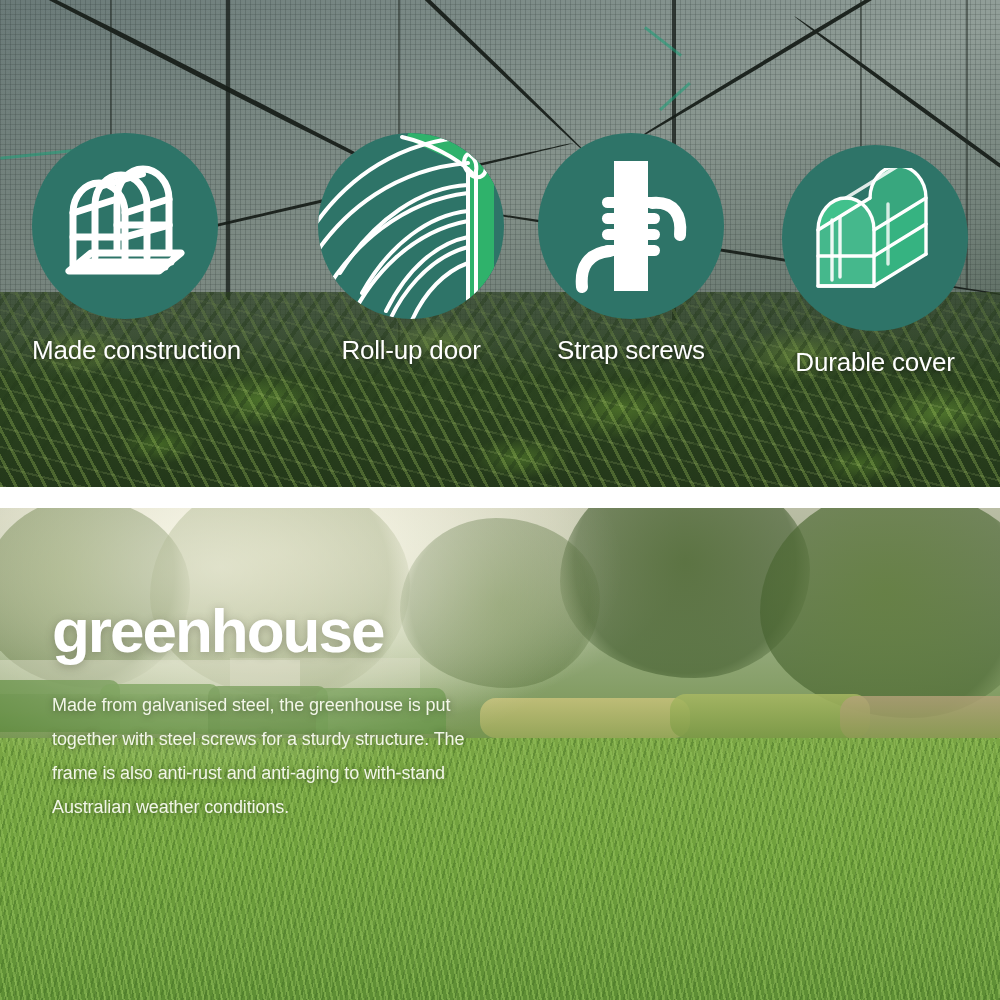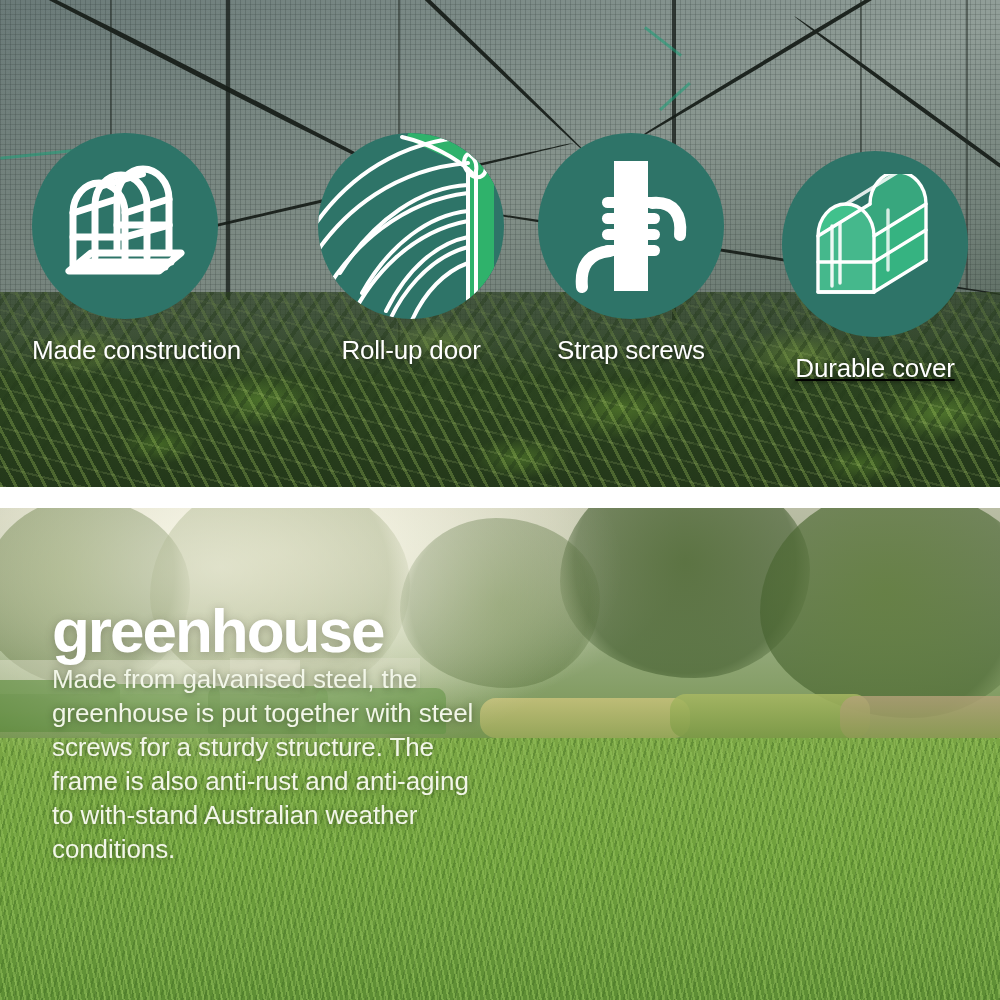--- a/index.html
+++ b/index.html
@@ -64,21 +64,21 @@
   .circle { position:relative; width:186px; height:186px; border-radius:50%;
     background:#2e7468; display:flex; align-items:center; justify-content:center;
     overflow:hidden; }
   .feature-label { margin-top:16px; text-align:center; color:#ffffff;
     font-size:26px; line-height:30px; letter-spacing:-.2px;
     text-shadow:0 1px 4px rgba(0,0,0,.55); white-space:nowrap; }
 
   .f1 { left:32px;  top:133px; }
   .f2 { left:290px; top:133px;margin-left:28px; }
   .f3 { left:538px; top:133px; }
-  .f4 { left:782px; top:151px;text-decoration:underline; }
+  .f4 { left:782px; top:145px; }
   .f2 .feature-label, .f3 .feature-label, .f4 .feature-label { }
 
   
   .divider { position:absolute; left:0; top:487px; width:1000px; height:21px;
     background:#ffffff; z-index:5; }
 
   
   .panel-bottom { position:absolute; left:0; top:508px; width:1000px; height:492px;
     overflow:hidden; background:#8ca84e; }
   .garden-sky { position:absolute; left:0; top:0; width:1000px; height:250px;
@@ -101,21 +101,21 @@
       repeating-linear-gradient(95deg, rgba(186,220,128,.22) 0 1px, transparent 1px 9px);
   }
   .haze { position:absolute; left:0; top:0; width:1000px; height:492px;
     background:radial-gradient(ellipse 560px 300px at 22% 12%, rgba(255,253,240,.55), rgba(255,252,238,.18) 48%, transparent 72%);
     pointer-events:none; }
 
   
   .text-block { position:absolute; left:52px; top:92px; width:430px; z-index:4; }
   .headline { color:#ffffff; font-size:62px; line-height:62px; font-weight:bold;
     letter-spacing:-2px; text-shadow:0 2px 10px rgba(60,60,40,.35); }
-  .body-copy { color:#f2f6e8; font-size:26px; line-height:34px;
+  .body-copy { margin-top:26px; color:#f2f6e8; font-size:18px; line-height:34px;
     letter-spacing:-.1px; text-shadow:0 1px 6px rgba(40,50,25,.55); }
 </style>
 </head>
 <body>
 
 <div class="page">
 
   <div class="panel-top">
 
     <div class="gh-sky"></div>

